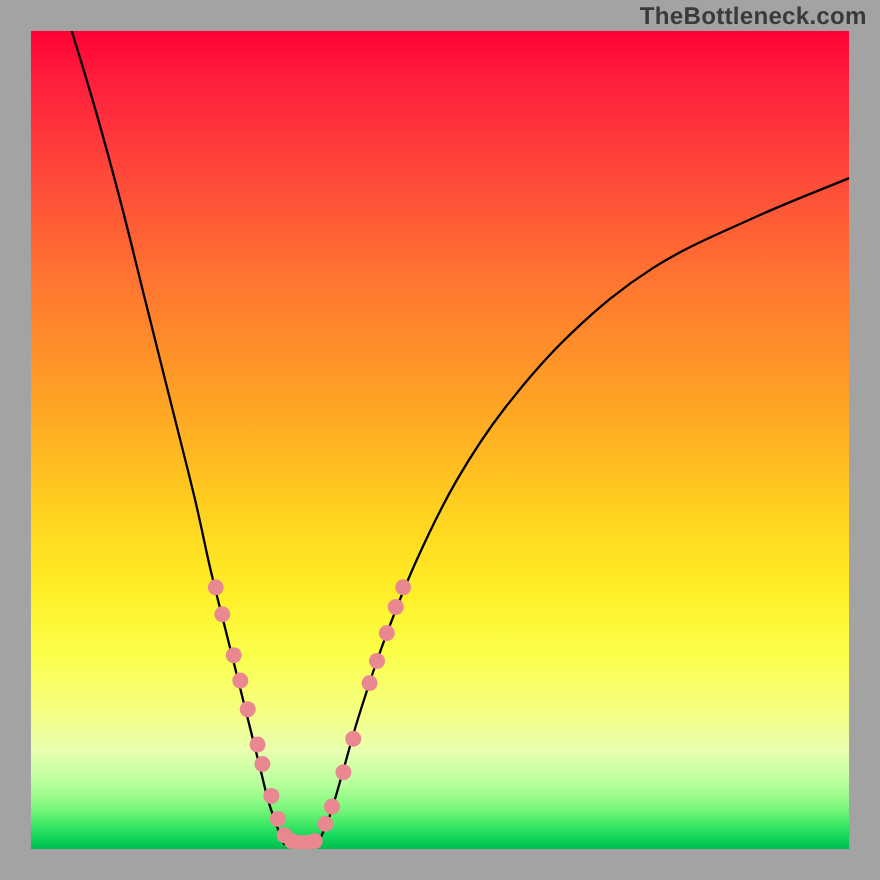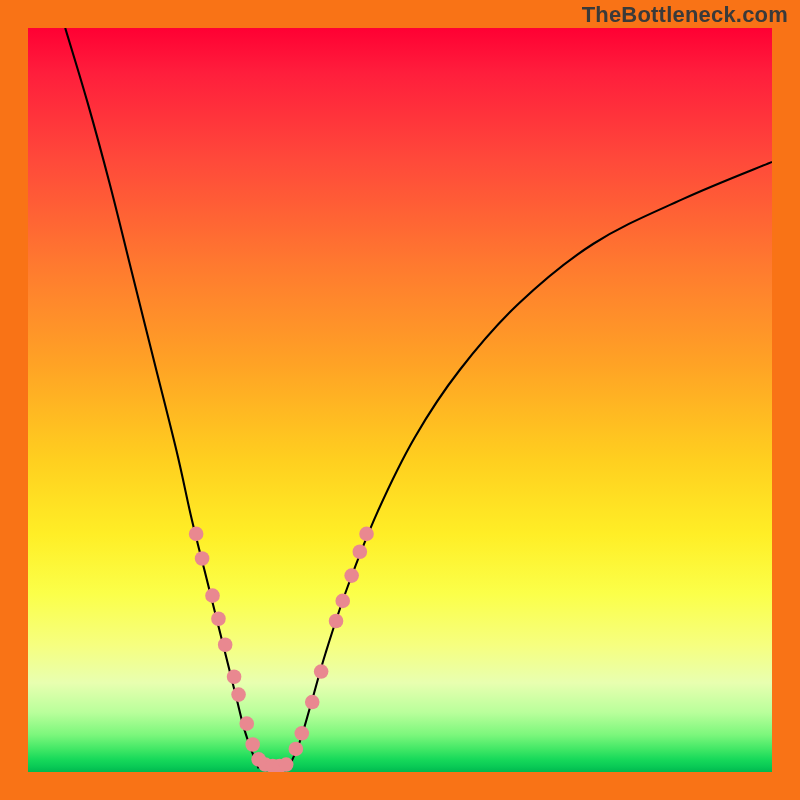--- a/index.html
+++ b/index.html
@@ -6,21 +6,21 @@
     margin: 0;
     padding: 0;
     width: 800px;
     height: 800px;
     overflow: hidden;
     font-family: Arial, Helvetica, sans-serif;
   }
   .frame {
     width: 800px;
     height: 800px;
-    background: #f97316;
+    background: #a3a3a3;
     position: relative;
   }
   .watermark {
     position: absolute;
     top: 2px;
     right: 12px;
     color: #3a3a3a;
     font-size: 22px;
     font-weight: 600;
     letter-spacing: 0.2px;

